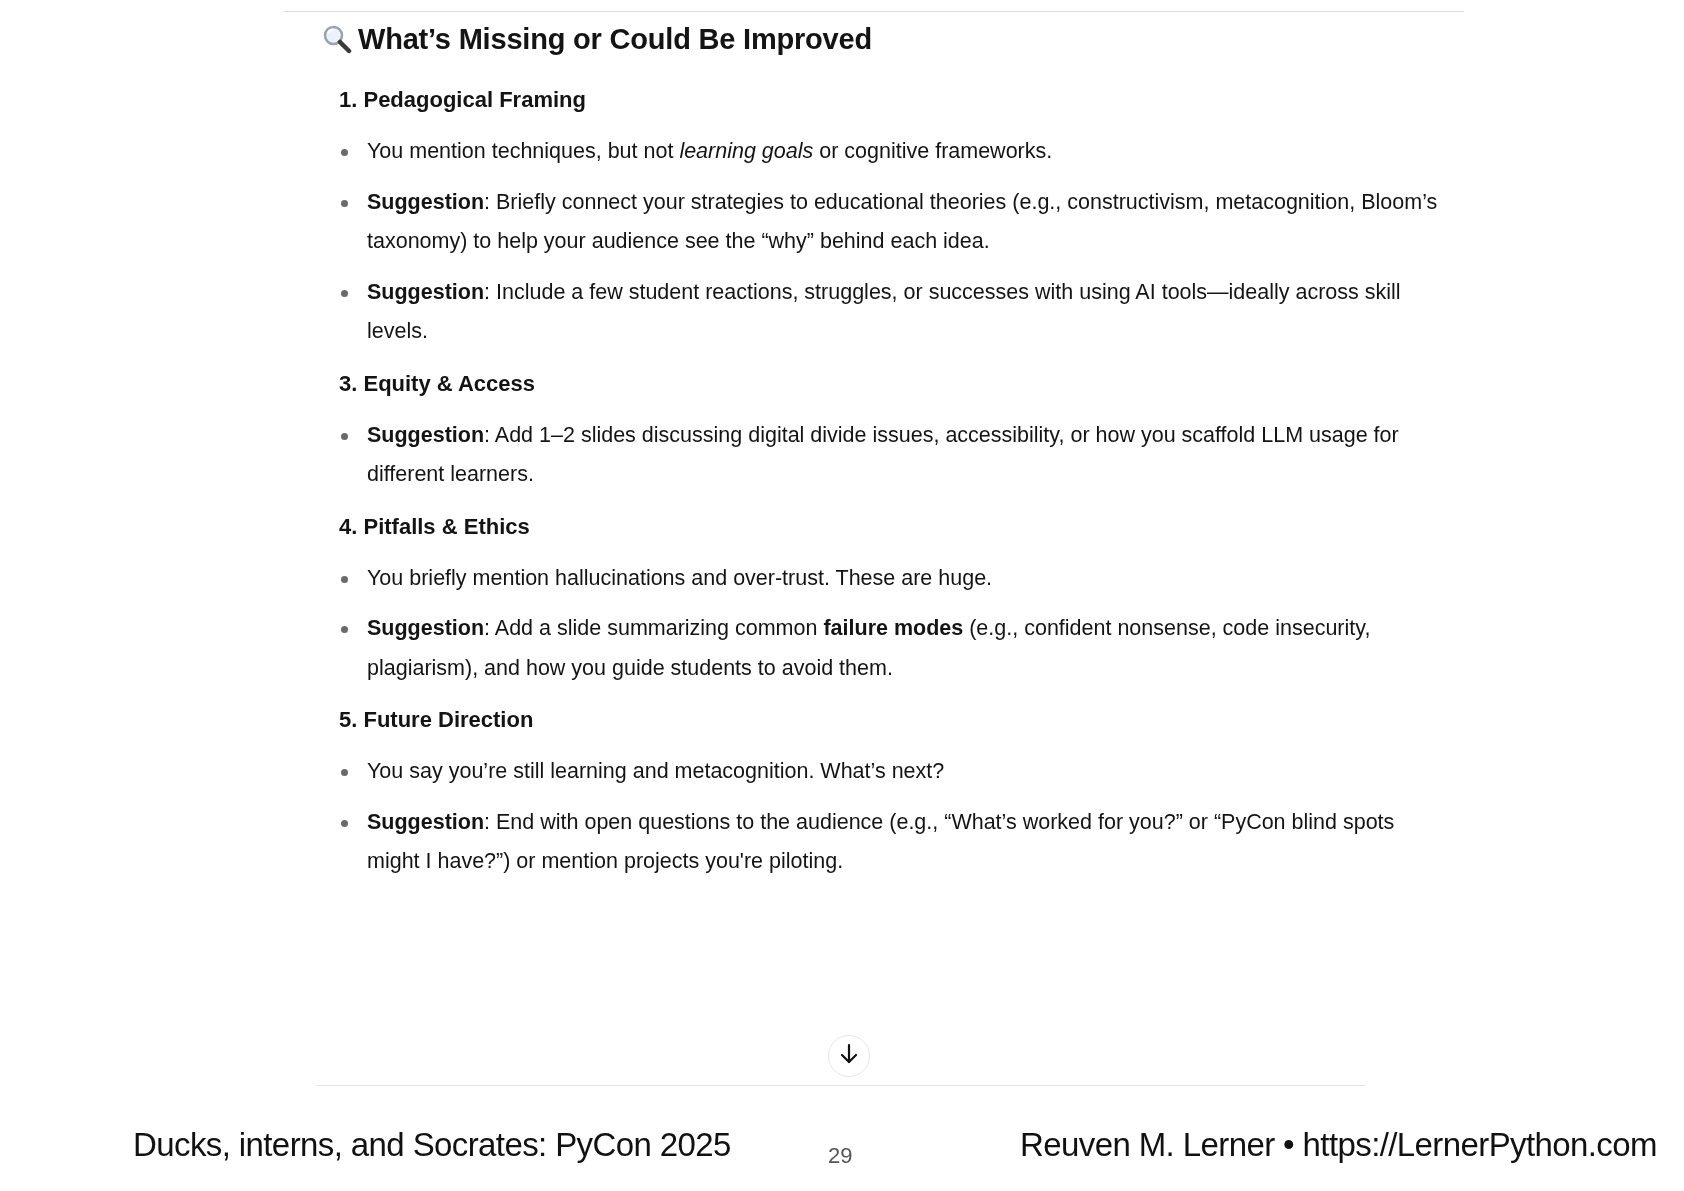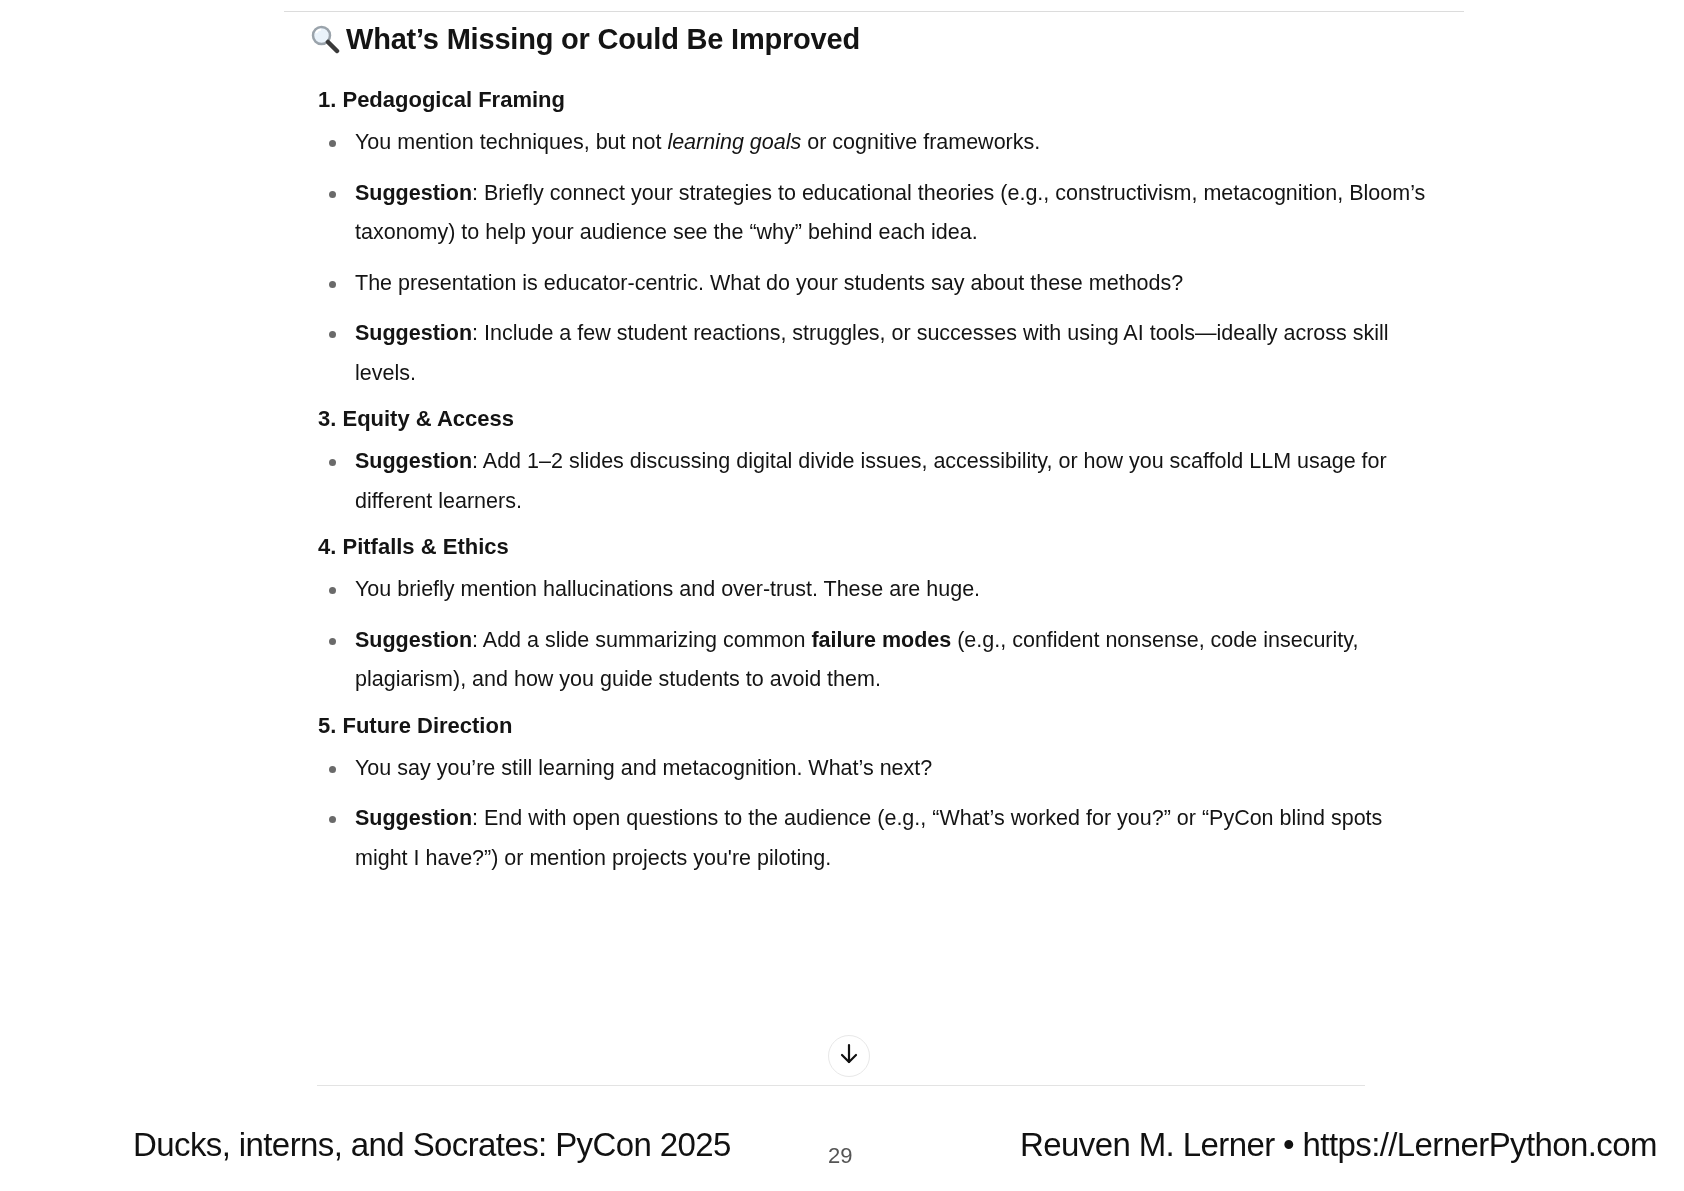--- a/index.html
+++ b/index.html
@@ -12,33 +12,33 @@
       position: relative;
       font-family: "Liberation Sans", "DejaVu Sans", sans-serif;
       color: #141414;
     }
     .top-rule {
       position: absolute; left: 284px; top: 11px;
       width: 1180px; height: 0;
       border-top: 1.5px solid #dcdcdc;
     }
     .content {
-      position: absolute; left: 310px; top: 14px;
+      position: absolute; left: 322px; top: 14px;
       width: 1120px;
     }
     .title {
       display: flex; align-items: center;
       font-size: 29px; font-weight: bold;
       letter-spacing: -0.2px;
       height: 44px; margin-top: 3px;
     }
     .title .icon { width: 30px; height: 30px; margin-right: 6px; display: inline-block; }
     .section-heading {
       font-size: 22px; font-weight: bold;
-      margin: 8px; height: 30px; line-height: 30px;
+      margin: 17px; height: 30px; line-height: 30px;
     }
     .section { margin-top: 0; }
     ul.items {
       list-style: none; margin: 0; padding: 0;
     }
     ul.items li {
       position: relative;
       padding-left: 45px;
       font-size: 21.5px;
       line-height: 39.5px;
@@ -98,21 +98,20 @@
   <div id="sections">
       <div class="section" style="margin-top: 24px;">
         <div class="section-heading">1. Pedagogical Framing</div>
         <ul class="items" style="margin-top: 8px;">
           <li><span class="bullet"></span><span>You mention techniques, but not </span><i>learning goals</i><span> or cognitive frameworks.</span></li>
           <li><span class="bullet"></span><b>Suggestion</b><span>: Briefly connect your strategies to educational theories (e.g., constructivism, metacognition, Bloom’s taxonomy) to help your audience see the “why” behind each idea.</span></li>
         </ul>
       </div>
       <div class="section" style="margin-top: 6px;">
         <ul class="items" style="margin-top: 8px;">
-          <li><span class="bullet"></span><span>The presentation is educator-centric. What do your students say about these methods?</span></li>
           <li><span class="bullet"></span><b>Suggestion</b><span>: Include a few student reactions, struggles, or successes with using AI tools—ideally across skill levels.</span></li>
         </ul>
       </div>
       <div class="section" style="margin-top: 6px;">
         <div class="section-heading">3. Equity &amp; Access</div>
         <ul class="items" style="margin-top: 8px;">
           <li><span class="bullet"></span><b>Suggestion</b><span>: Add 1–2 slides discussing digital divide issues, accessibility, or how you scaffold LLM usage for different learners.</span></li>
         </ul>
       </div>
       <div class="section" style="margin-top: 6px;">

